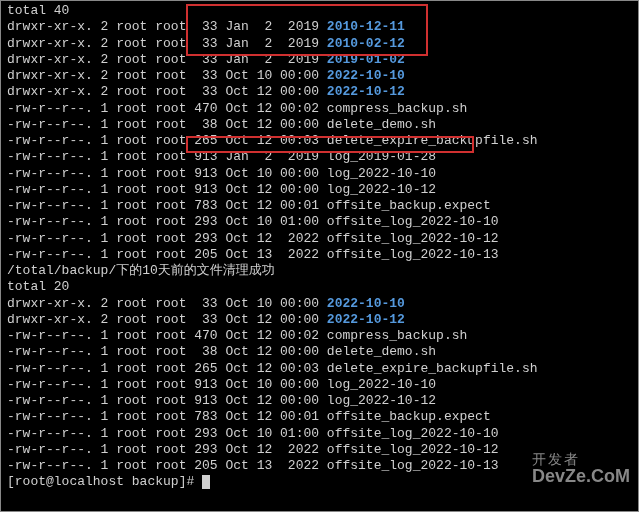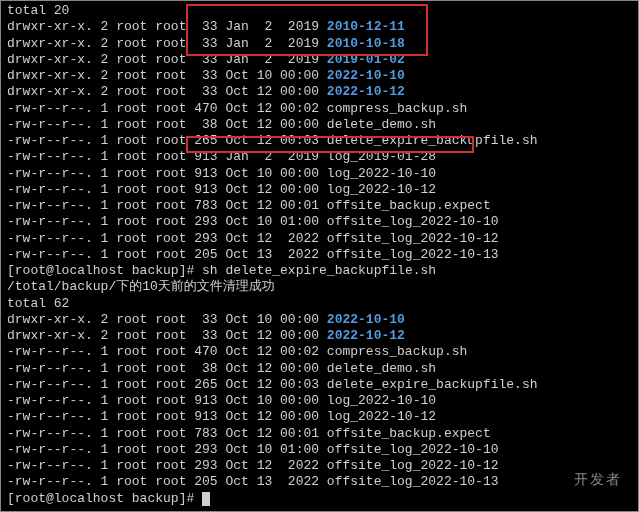--- a/index.html
+++ b/index.html
@@ -27,67 +27,67 @@
     .prompt { color: #d0d0d0; }
     .cursor {
       display: inline-block;
       width: 8px;
       height: 14px;
       background: #d0d0d0;
       vertical-align: text-bottom;
     }
     .watermark {
       position: absolute;
-      right: 16px;
+      right: 8px;
       bottom: 24px;
       font-size: 15px;
       color: #888;
       pointer-events: none;
       text-align: left;
       line-height: 1.1;
       font-family: Arial, sans-serif;
     }
     .watermark .cn { font-size: 14px; letter-spacing: 2px;}
     .watermark .en { font-size: 18px; font-weight: bold;}
   </style>
 </head>
 <body>
 
 <div id="terminal">
-    <div class="line">total 20</div>
+    <div class="line">total 40</div>
     <div class="line">drwxr-xr-x. 2 root root  33 Jan  2  2019 <span class="dir-name">2010-12-11</span></div>
-    <div class="line">drwxr-xr-x. 2 root root  33 Jan  2  2019 <span class="dir-name">2010-10-18</span></div>
+    <div class="line">drwxr-xr-x. 2 root root  33 Jan  2  2019 <span class="dir-name">2010-02-12</span></div>
     <div class="line">drwxr-xr-x. 2 root root  33 Jan  2  2019 <span class="dir-name">2019-01-02</span></div>
     <div class="line">drwxr-xr-x. 2 root root  33 Oct 10 00:00 <span class="dir-name">2022-10-10</span></div>
     <div class="line">drwxr-xr-x. 2 root root  33 Oct 12 00:00 <span class="dir-name">2022-10-12</span></div>
     <div class="line">-rw-r--r--. 1 root root 470 Oct 12 00:02 <span>compress_backup.sh</span></div>
     <div class="line">-rw-r--r--. 1 root root  38 Oct 12 00:00 <span>delete_demo.sh</span></div>
     <div class="line">-rw-r--r--. 1 root root 265 Oct 12 00:03 <span>delete_expire_backupfile.sh</span></div>
     <div class="line">-rw-r--r--. 1 root root 913 Jan  2  2019 <span>log_2019-01-28</span></div>
     <div class="line">-rw-r--r--. 1 root root 913 Oct 10 00:00 <span>log_2022-10-10</span></div>
     <div class="line">-rw-r--r--. 1 root root 913 Oct 12 00:00 <span>log_2022-10-12</span></div>
     <div class="line">-rw-r--r--. 1 root root 783 Oct 12 00:01 <span>offsite_backup.expect</span></div>
     <div class="line">-rw-r--r--. 1 root root 293 Oct 10 01:00 <span>offsite_log_2022-10-10</span></div>
     <div class="line">-rw-r--r--. 1 root root 293 Oct 12  2022 <span>offsite_log_2022-10-12</span></div>
     <div class="line">-rw-r--r--. 1 root root 205 Oct 13  2022 <span>offsite_log_2022-10-13</span></div>
-    <div class="line"><span class="prompt">[root@localhost backup]# </span><span>sh delete_expire_backupfile.sh</span></div>
     <div class="line">/total/backup/下的10天前的文件清理成功</div>
-    <div class="line">total 62</div>
+    <div class="line">total 20</div>
     <div class="line">drwxr-xr-x. 2 root root  33 Oct 10 00:00 <span class="dir-name">2022-10-10</span></div>
     <div class="line">drwxr-xr-x. 2 root root  33 Oct 12 00:00 <span class="dir-name">2022-10-12</span></div>
     <div class="line">-rw-r--r--. 1 root root 470 Oct 12 00:02 <span>compress_backup.sh</span></div>
     <div class="line">-rw-r--r--. 1 root root  38 Oct 12 00:00 <span>delete_demo.sh</span></div>
     <div class="line">-rw-r--r--. 1 root root 265 Oct 12 00:03 <span>delete_expire_backupfile.sh</span></div>
     <div class="line">-rw-r--r--. 1 root root 913 Oct 10 00:00 <span>log_2022-10-10</span></div>
     <div class="line">-rw-r--r--. 1 root root 913 Oct 12 00:00 <span>log_2022-10-12</span></div>
     <div class="line">-rw-r--r--. 1 root root 783 Oct 12 00:01 <span>offsite_backup.expect</span></div>
     <div class="line">-rw-r--r--. 1 root root 293 Oct 10 01:00 <span>offsite_log_2022-10-10</span></div>
     <div class="line">-rw-r--r--. 1 root root 293 Oct 12  2022 <span>offsite_log_2022-10-12</span></div>
     <div class="line">-rw-r--r--. 1 root root 205 Oct 13  2022 <span>offsite_log_2022-10-13</span></div>
     <div class="line"><span class="prompt">[root@localhost backup]# </span><span class="cursor"></span></div>
   </div>
 
 <div class="watermark">
   <div class="cn">开发者</div>
+  <div class="en">DevZe.CoM</div>
 </div>
 
 <div class="red-rect" style="top: 3px; left: 185px; width: 242px; height: 52px;"></div>
 <div class="red-rect" style="top: 135px; left: 185px; width: 288px; height: 17px;"></div>
 
 </body></html>

